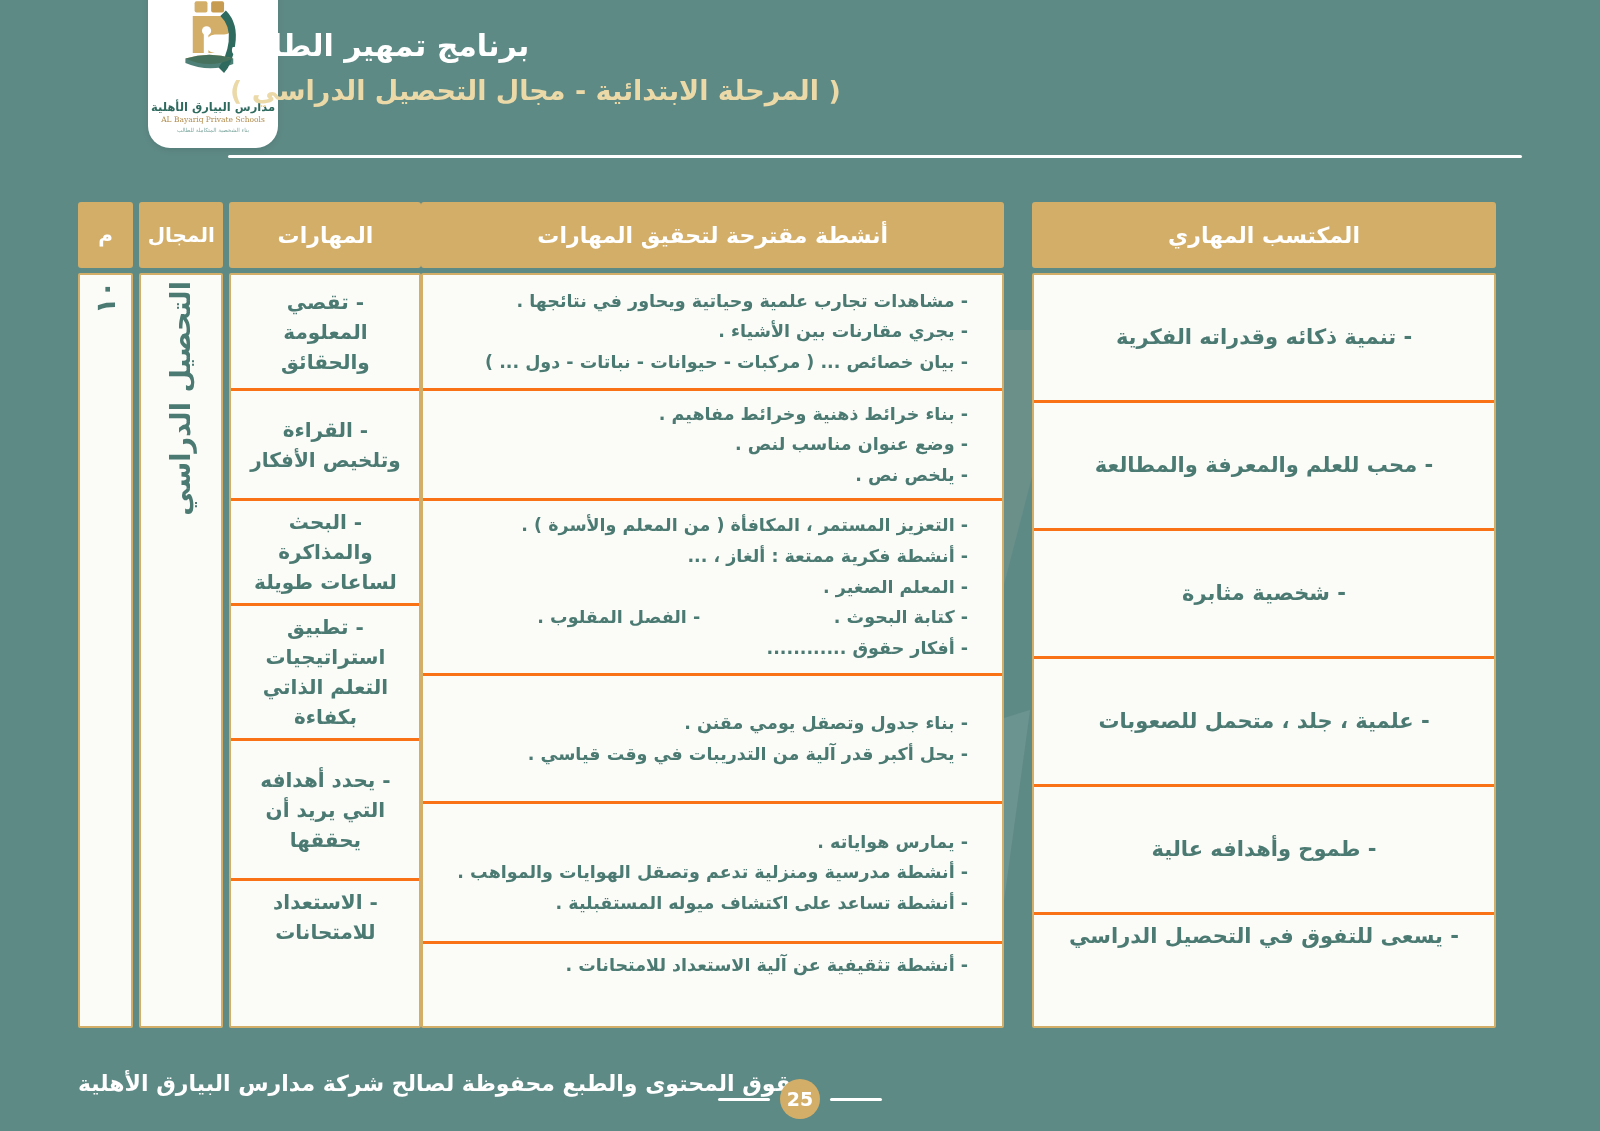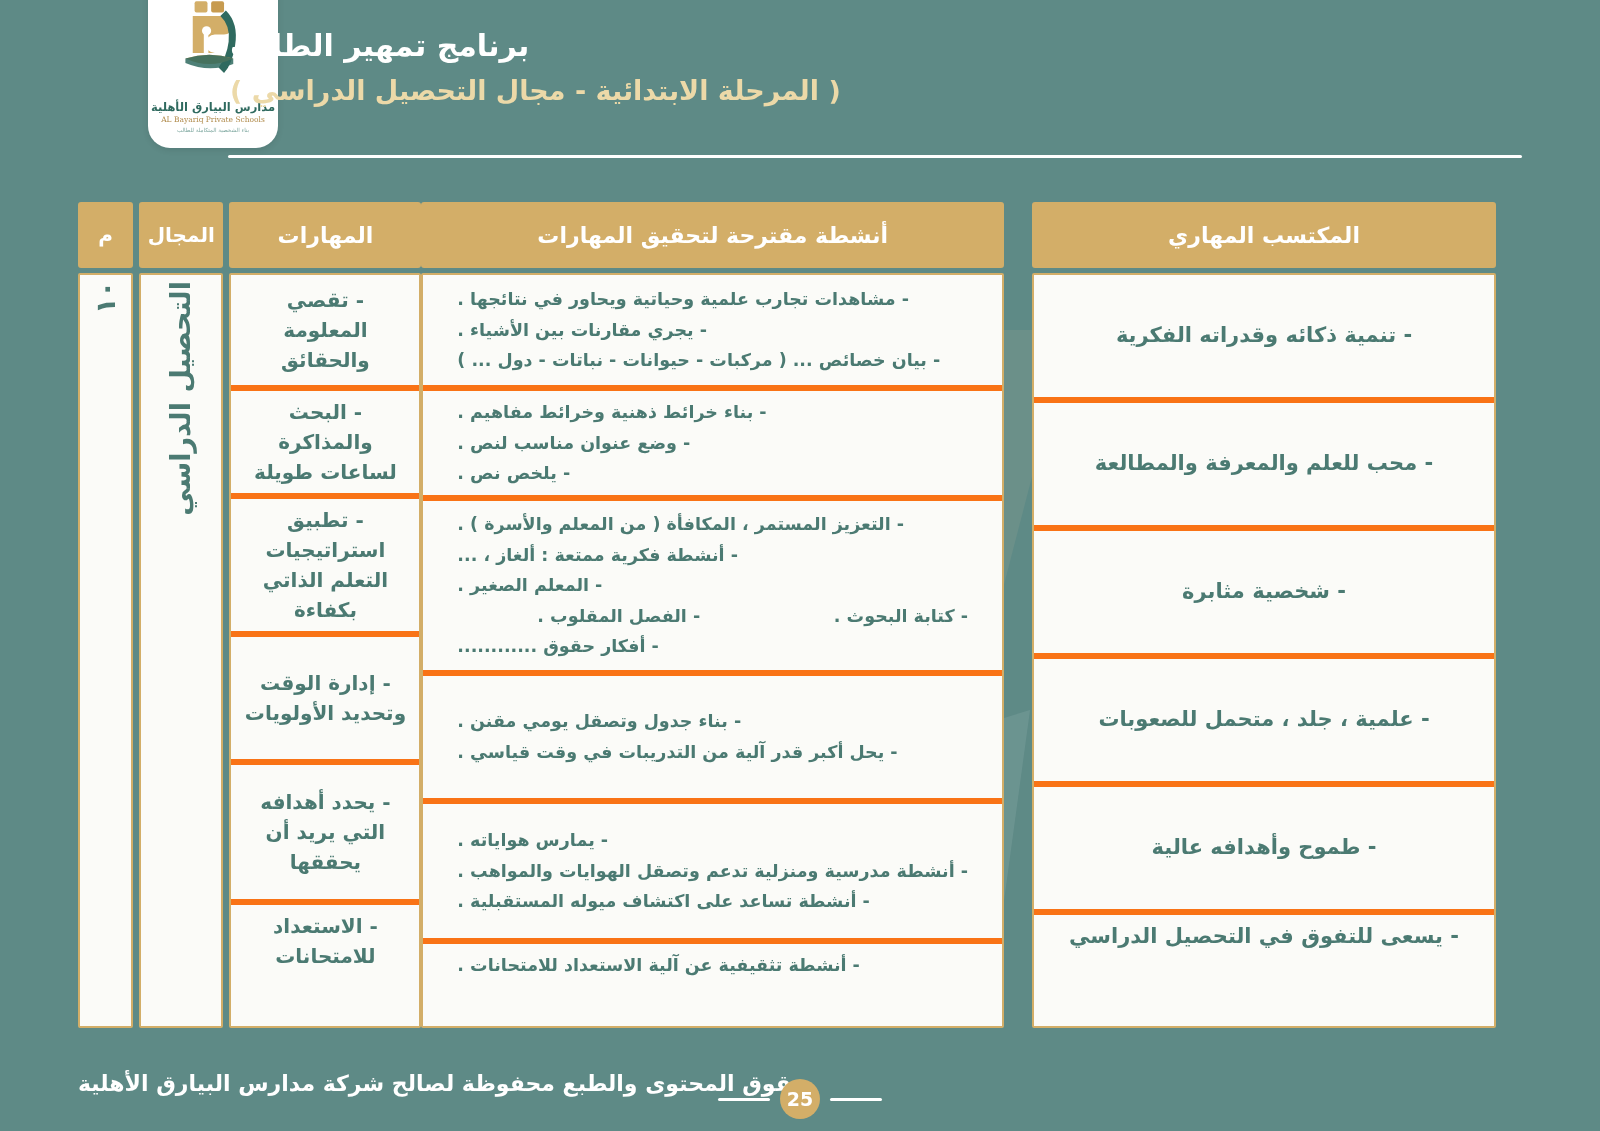--- a/index.html
+++ b/index.html
@@ -158,21 +158,21 @@
     flex-direction: column;
   }
 
   .cell {
     display: flex;
     align-items: center;
     justify-content: center;
     text-align: center;
     color: #4b7a72;
     font-weight: bold;
-    border-bottom: 6px solid #f97316;
+    border-bottom: 3px solid #f97316;
     padding: 6px 10px;
   }
   .cell:last-child { border-bottom: none; }
 
   
   .col-m      { width: 62px;  }
   .col-majal  { width: 96px;  }
   .col-skills { width: 218px; }
   .col-acts   { flex: 1;      }
 
@@ -191,21 +191,21 @@
 
   .acts-cell {
     justify-content: center;
     align-items: center;
   }
   .acts-list {
     font-size: 17.5px;
     line-height: 1.75;
     color: #4b7a72;
     font-weight: bold;
-    text-align: left;
+    text-align: right;
     direction: rtl;
     width: 100%;
     padding: 0 24px;
   }
   .acts-list .li { white-space: nowrap; }
   .acts-list .li.pair {
     display: flex;
     justify-content: space-between;
     padding-left: 80px;
   }
@@ -337,23 +337,23 @@
             <div class="li">- أنشطة تثقيفية عن آلية الاستعداد للامتحانات .</div>
           </div>
         </div>
       </div>
     </div>
 
     <div class="col col-skills">
       <div class="hcell">المهارات</div>
       <div class="body-box">
         <div class="cell skill-txt" style="flex:0 0 116px">- تقصي المعلومة والحقائق</div>
+        <div class="cell skill-txt" style="flex:0 0 110px">- القراءة وتلخيص الأفكار</div>
         <div class="cell skill-txt" style="flex:0 0 88px">- البحث والمذاكرة لساعات طويلة</div>
         <div class="cell skill-txt" style="flex:0 0 87px">- تطبيق استراتيجيات التعلم الذاتي بكفاءة</div>
-        <div class="cell skill-txt" style="flex:0 0 128px">- إدارة الوقت وتحديد الأولويات</div>
         <div class="cell skill-txt" style="flex:0 0 140px">- يحدد أهدافه التي يريد أن يحققها</div>
         <div class="cell skill-txt">- الاستعداد للامتحانات</div>
       </div>
     </div>
 
     <div class="col col-majal">
       <div class="hcell small">المجال</div>
       <div class="body-box">
         <div class="cell majal-cell">
           <span class="vert">التحصيل الدراسي</span>

